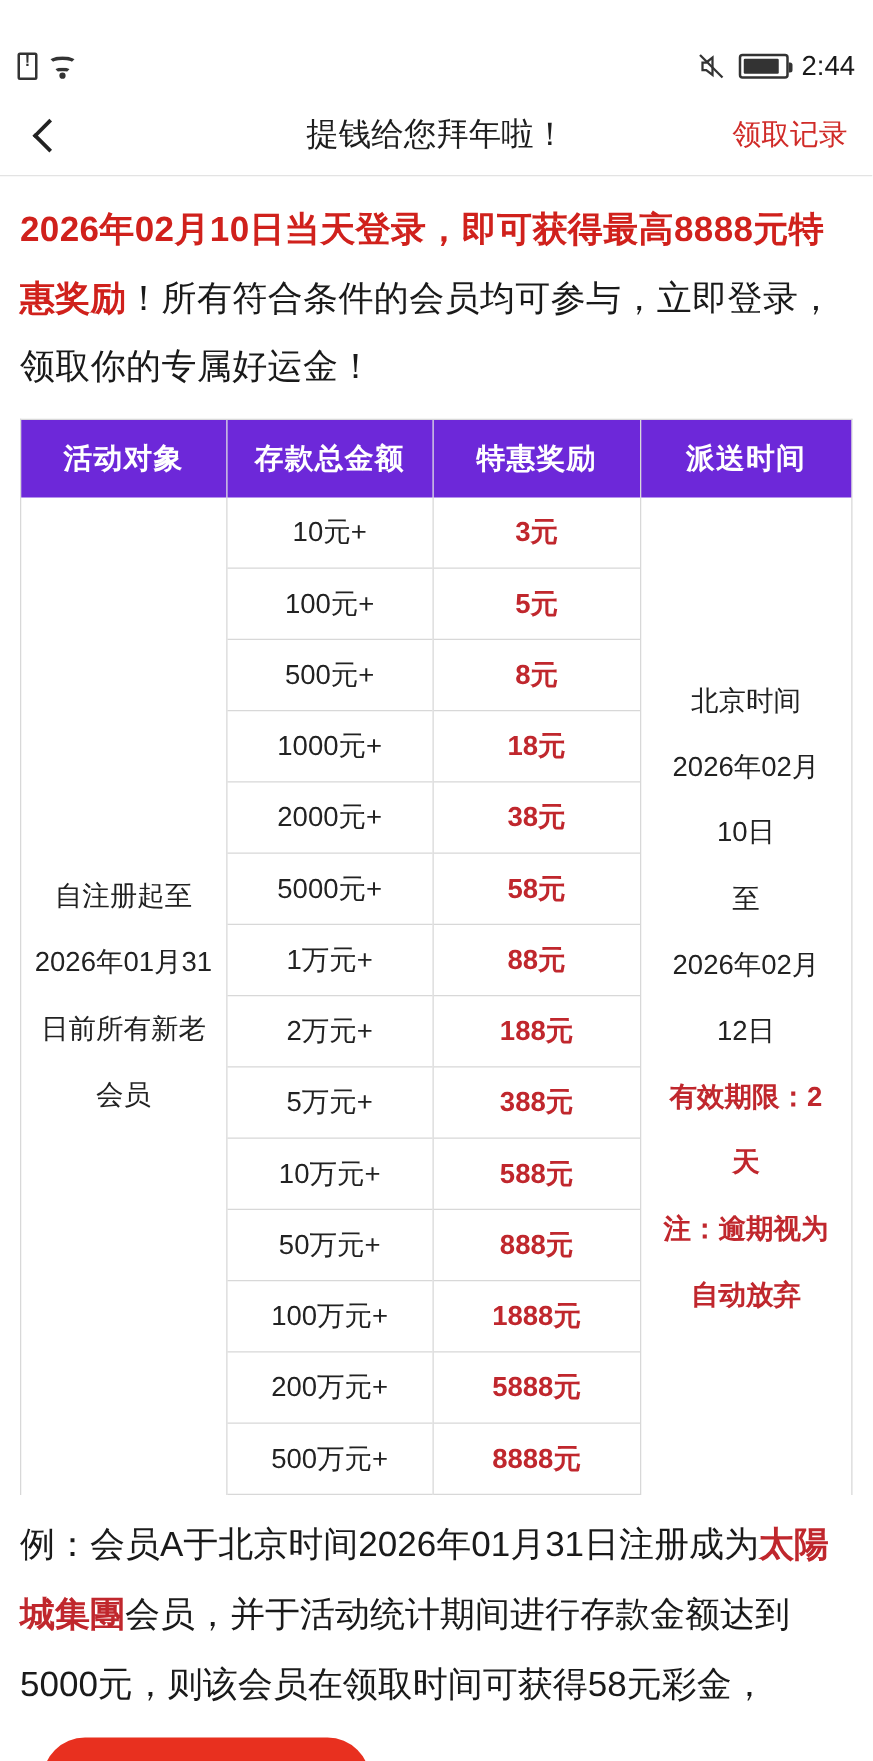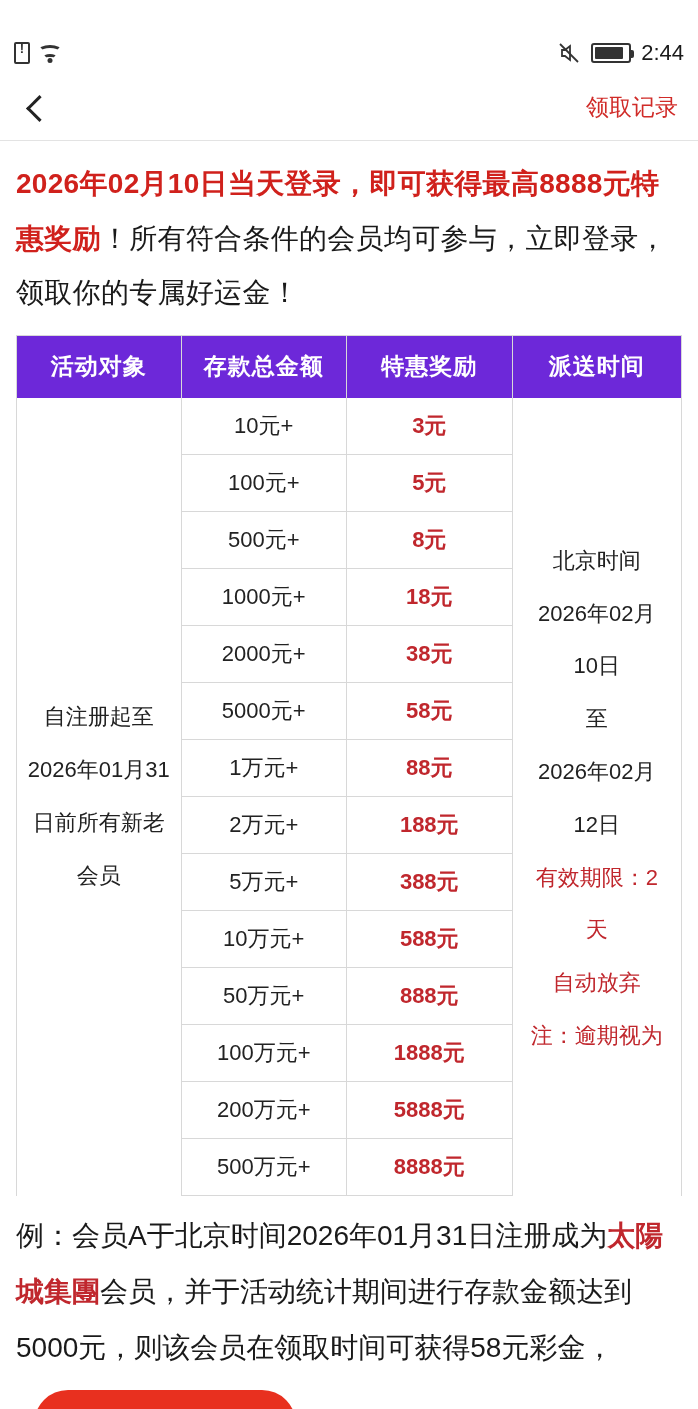--- a/index.html
+++ b/index.html
@@ -184,21 +184,21 @@
     padding: 0 6px;
   }
   .cell-body.time {
     flex-direction: column;
     justify-content: center;
     padding-top: 4px;
   }
   .time-line { display: block; }
   .time-warn {
     color: #c0272d;
-    font-weight: normal;
+    font-weight: bold;
   }
 
   
   .footer-text {
     margin-top: 12px;
     font-size: 28px;
     line-height: 2.0;
     color: #1a1a1a;
   }
   .footer-text .brand {
@@ -242,20 +242,21 @@
     </span>
     <span class="battery">
         <span style="width:28px"></span>
       </span>
     <span class="clock">2:44</span>
   </div>
 </div>
 
 <div class="nav-bar">
   <div class="back-arrow"></div>
+  <div class="nav-title">提钱给您拜年啦！</div>
   <div class="nav-action">领取记录</div>
 </div>
 
 <div class="content">
 
   <div class="promo-text">
     <span class="hl">2026年02月10日当天登录，即可获得最高8888元特惠奖励</span><span>！所有符合条件的会员均可参与，立即登录，领取你的专属好运金！</span>
   </div>
 
   <div class="table-wrap">
@@ -307,22 +308,22 @@
       <div class="th">派送时间</div>
       <div class="cell-body time">
         <span class="time-line">北京时间</span>
         <span class="time-line">2026年02月</span>
         <span class="time-line">10日</span>
         <span class="time-line">至</span>
         <span class="time-line">2026年02月</span>
         <span class="time-line">12日</span>
         <span class="time-line time-warn">有效期限：2</span>
         <span class="time-line time-warn">天</span>
+        <span class="time-line time-warn">注：逾期视为</span>
         <span class="time-line time-warn">自动放弃</span>
-        <span class="time-line time-warn">注：逾期视为</span>
       </div>
     </div>
 
   </div>
 
   <div class="footer-text">
     <span>例：会员A于北京时间2026年01月31日注册成为</span><span class="brand">太陽城集團</span><span>会员，并于活动统计期间进行存款金额达到5000元，则该会员在领取时间可获得58元彩金，</span>
   </div>
 
   <div class="cta">领取方式</div>

